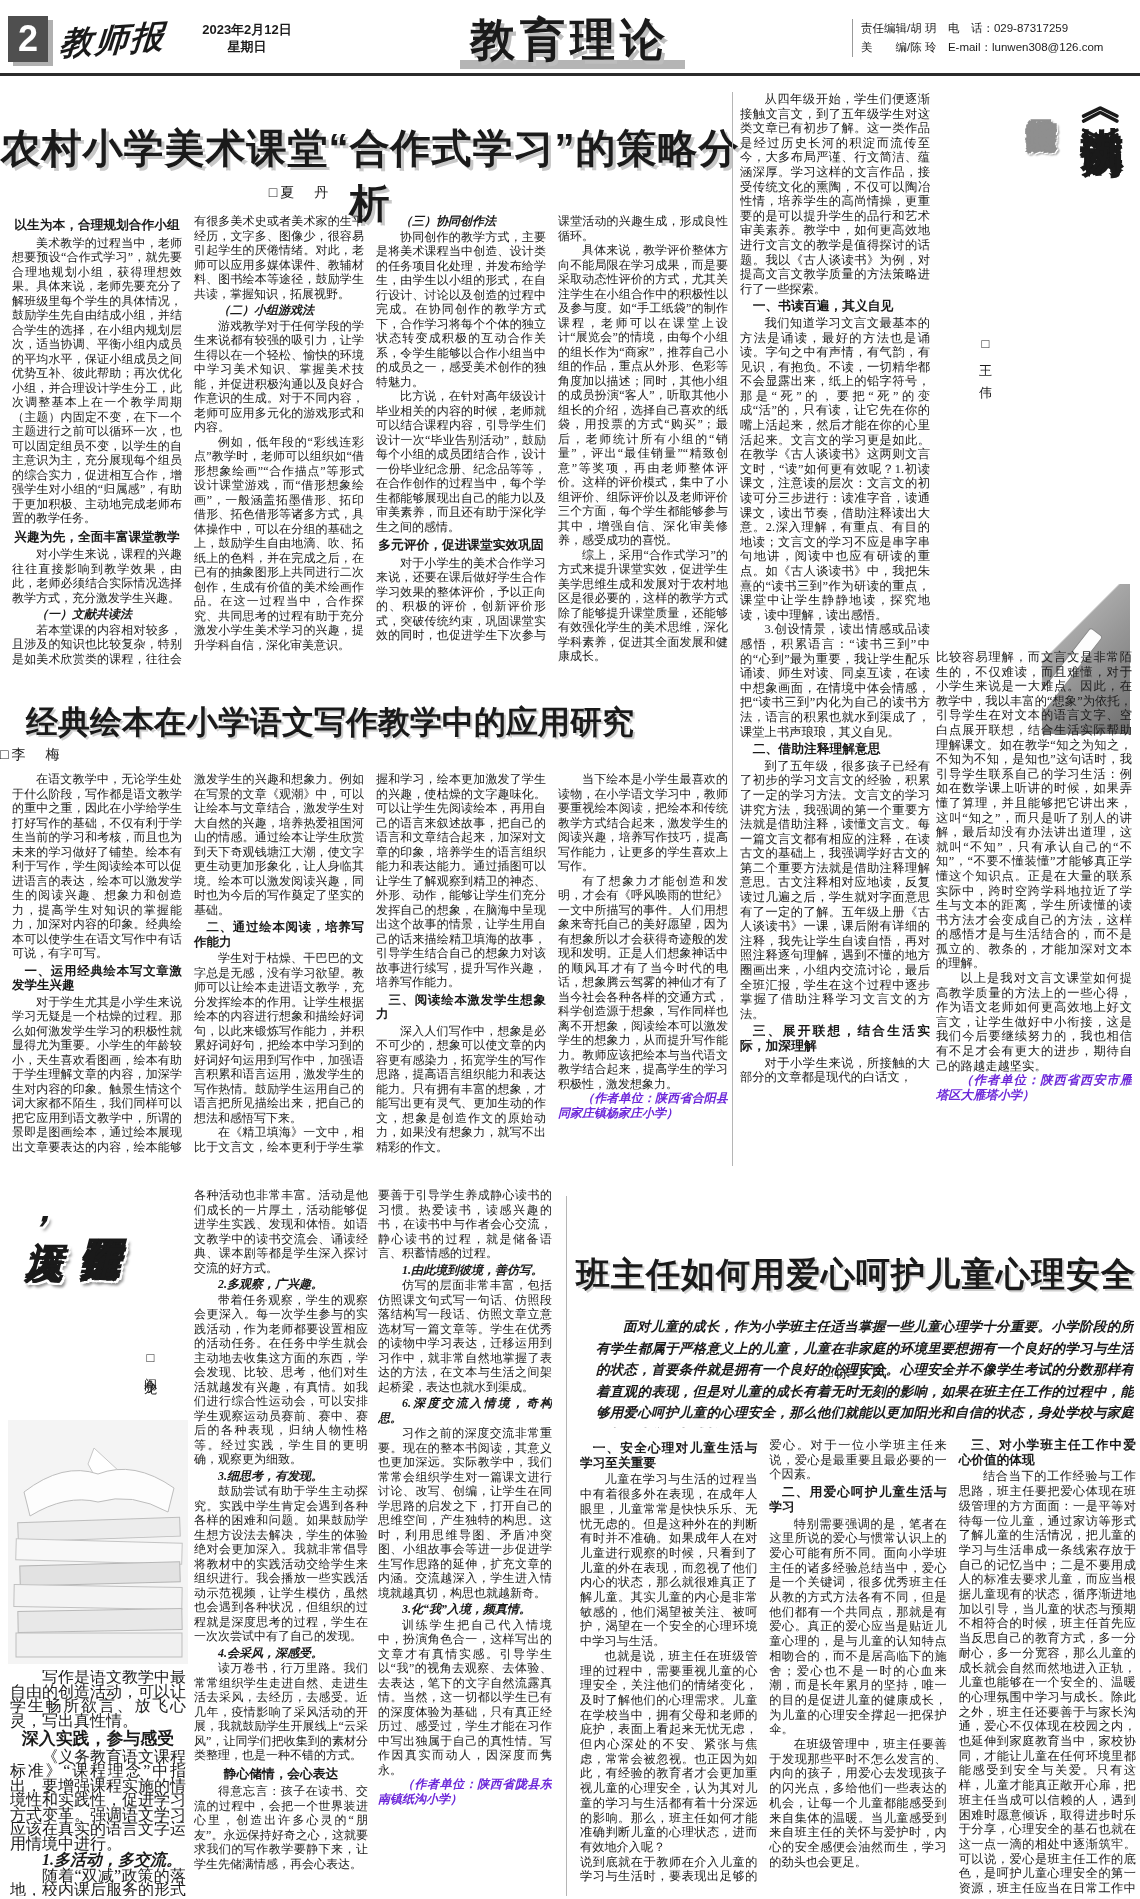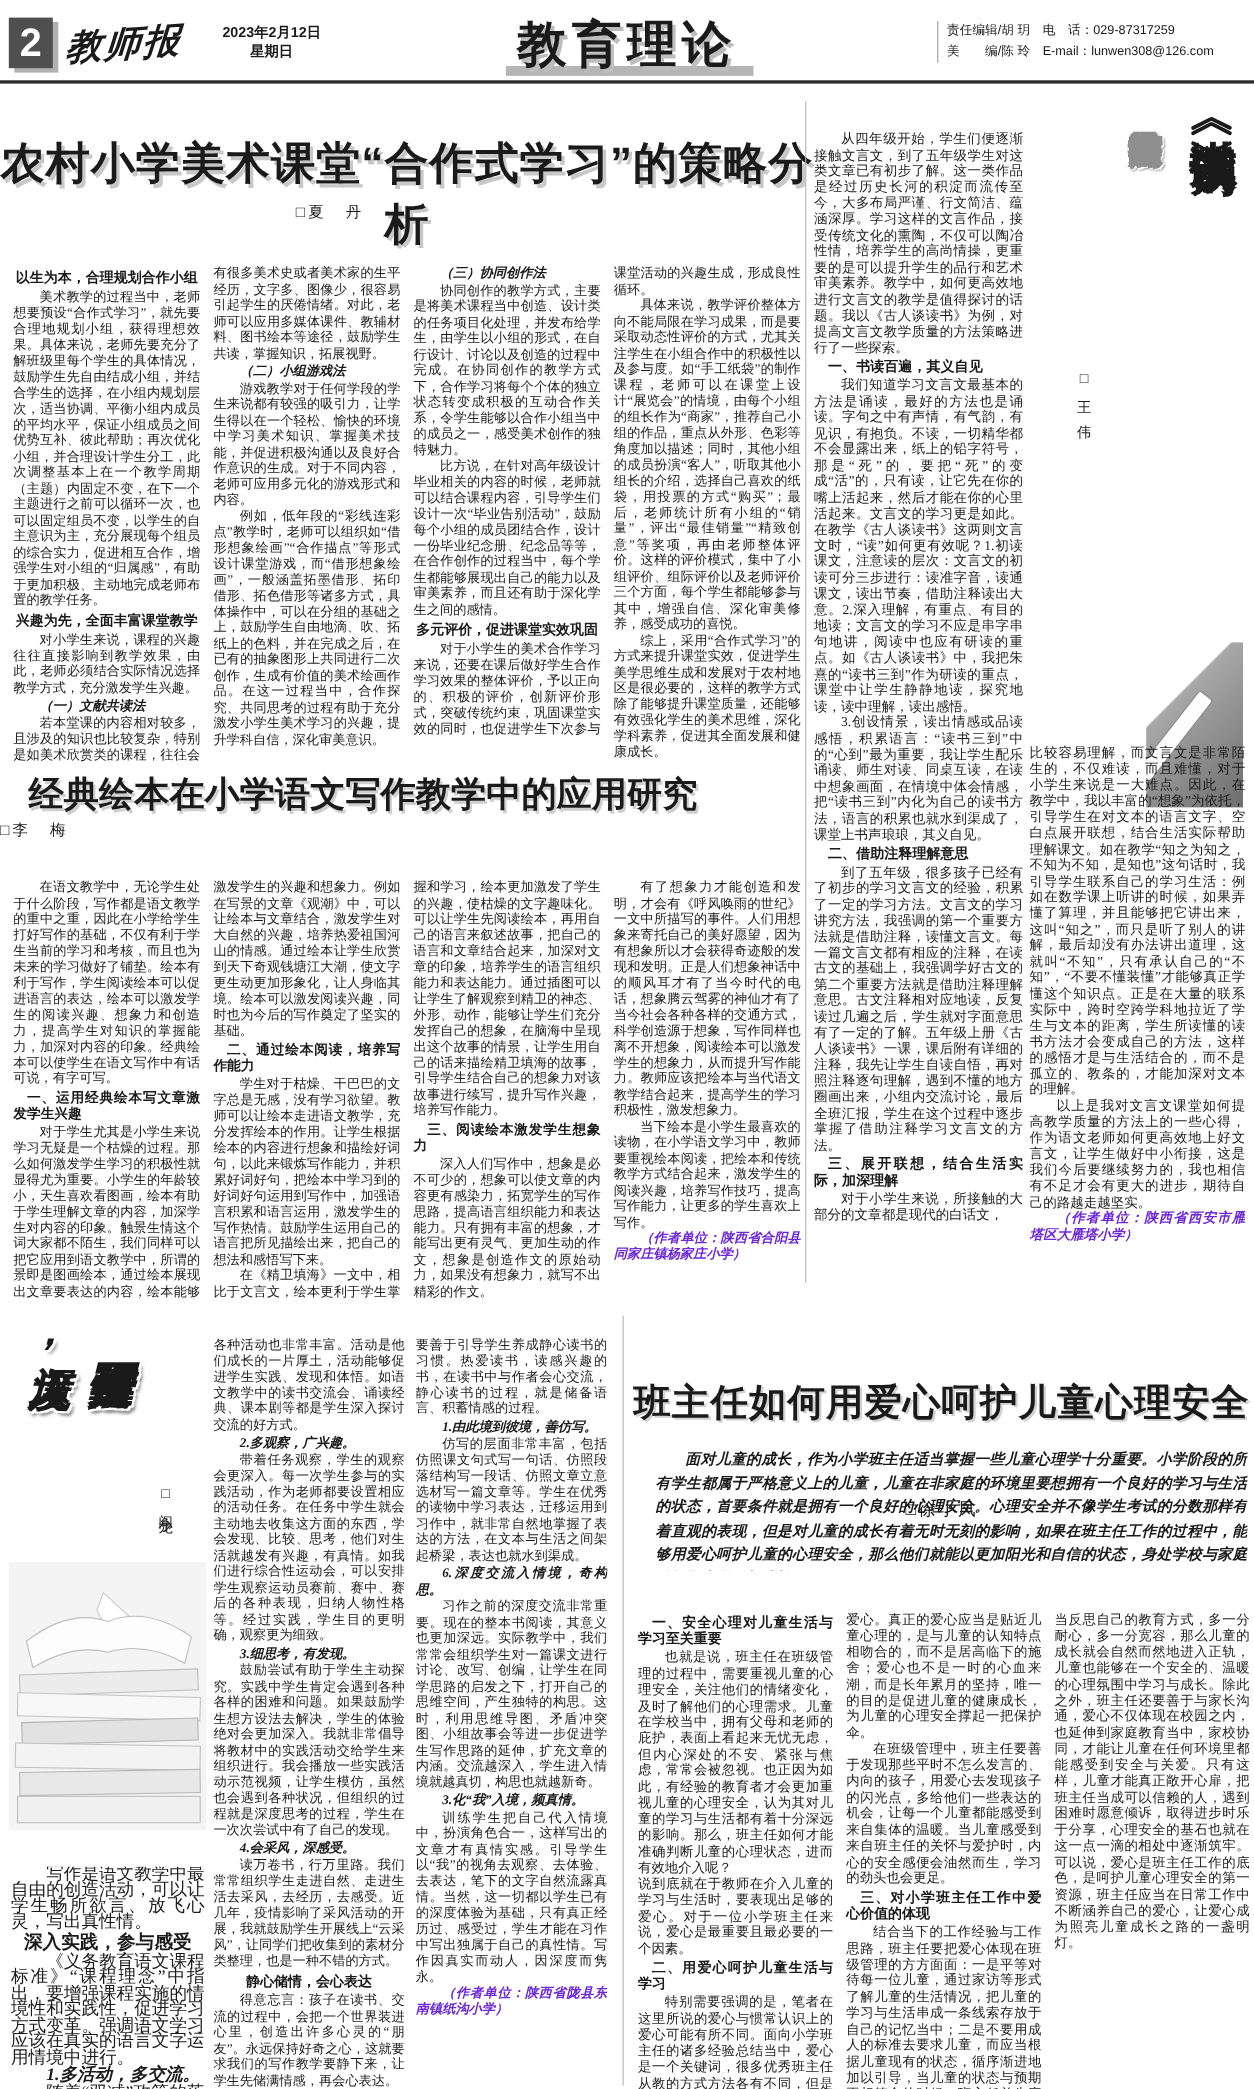--- a/index.html
+++ b/index.html
@@ -16,21 +16,21 @@
   .date-block{left:182px;top:21px;width:130px;text-align:center;font-weight:700;
               font-size:13px;line-height:17px;font-family:"Liberation Sans",sans-serif;}
   .section-title{left:420px;top:10px;width:300px;text-align:center;font-size:45px;
                  font-weight:900;letter-spacing:5px;font-family:Liberation Sans, sans-serif;
                  text-shadow:3px 4px 0 #bdbdbd;}
   .section-bar{left:460px;top:60px;width:225px;height:9px;background:#b5b5b5;}
   .editor-info{left:852px;top:19px;width:285px;font-size:11.5px;line-height:19px;
                font-family:"Liberation Sans",sans-serif;border-left:1px solid #999;padding-left:8px;}
   .header-rule{left:0;top:73px;width:1140px;height:3px;background:#2b2b2b;}
   
-  .colbox{position:absolute;overflow:hidden;text-align:justify;margin-top:27px;}
+  .colbox{position:absolute;overflow:hidden;text-align:justify;}
   .colbox p{margin:0;}
   .b-p{text-indent:2em;}
   .b-pc{text-indent:0;}
   .b-h{font-weight:900;text-align:center;text-indent:0;margin:4px 0 3px 0 !important;
        font-family:"Liberation Sans",sans-serif;font-size:1.06em;}
   .b-hn{font-weight:900;text-indent:1em;margin:3px 0 2px 0 !important;
         font-family:"Liberation Sans",sans-serif;font-size:1.04em;}
   .b-h2{font-weight:800;font-style:italic;text-indent:2em;margin:2px 0 1px 0 !important;}
   .b-attr{font-style:italic;font-weight:600;text-indent:2em;color:#6d28d9;}
   
@@ -126,22 +126,22 @@
   <div class="abs a2-byline">□李　梅</div>
   <div class="colbox a2-cols">
       <p class="b-p">在语文教学中，无论学生处于什么阶段，写作都是语文教学的重中之重，因此在小学给学生打好写作的基础，不仅有利于学生当前的学习和考核，而且也为未来的学习做好了铺垫。绘本有利于写作，学生阅读绘本可以促进语言的表达，绘本可以激发学生的阅读兴趣、想象力和创造力，提高学生对知识的掌握能力，加深对内容的印象。经典绘本可以使学生在语文写作中有话可说，有字可写。</p>
       <p class="b-hn">一、运用经典绘本写文章激发学生兴趣</p>
       <p class="b-p">对于学生尤其是小学生来说学习无疑是一个枯燥的过程。那么如何激发学生学习的积极性就显得尤为重要。小学生的年龄较小，天生喜欢看图画，绘本有助于学生理解文章的内容，加深学生对内容的印象。触景生情这个词大家都不陌生，我们同样可以把它应用到语文教学中，所谓的景即是图画绘本，通过绘本展现出文章要表达的内容，绘本能够激发学生的兴趣和想象力。例如在写景的文章《观潮》中，可以让绘本与文章结合，激发学生对大自然的兴趣，培养热爱祖国河山的情感。通过绘本让学生欣赏到天下奇观钱塘江大潮，使文字更生动更加形象化，让人身临其境。绘本可以激发阅读兴趣，同时也为今后的写作奠定了坚实的基础。</p>
       <p class="b-hn">二、通过绘本阅读，培养写作能力</p>
       <p class="b-p">学生对于枯燥、干巴巴的文字总是无感，没有学习欲望。教师可以让绘本走进语文教学，充分发挥绘本的作用。让学生根据绘本的内容进行想象和描绘好词句，以此来锻炼写作能力，并积累好词好句，把绘本中学习到的好词好句运用到写作中，加强语言积累和语言运用，激发学生的写作热情。鼓励学生运用自己的语言把所见描绘出来，把自己的想法和感悟写下来。</p>
       <p class="b-p">在《精卫填海》一文中，相比于文言文，绘本更利于学生掌握和学习，绘本更加激发了学生的兴趣，使枯燥的文字趣味化。可以让学生先阅读绘本，再用自己的语言来叙述故事，把自己的语言和文章结合起来，加深对文章的印象，培养学生的语言组织能力和表达能力。通过插图可以让学生了解观察到精卫的神态、外形、动作，能够让学生们充分发挥自己的想象，在脑海中呈现出这个故事的情景，让学生用自己的话来描绘精卫填海的故事，引导学生结合自己的想象力对该故事进行续写，提升写作兴趣，培养写作能力。</p>
       <p class="b-hn">三、阅读绘本激发学生想象力</p>
       <p class="b-p">深入人们写作中，想象是必不可少的，想象可以使文章的内容更有感染力，拓宽学生的写作思路，提高语言组织能力和表达能力。只有拥有丰富的想象，才能写出更有灵气、更加生动的作文，想象是创造作文的原始动力，如果没有想象力，就写不出精彩的作文。</p>
+      <p class="b-p">当下绘本是小学生最喜欢的读物，在小学语文学习中，教师要重视绘本阅读，把绘本和传统教学方式结合起来，激发学生的阅读兴趣，培养写作技巧，提高写作能力，让更多的学生喜欢上写作。</p>
       <p class="b-p">有了想象力才能创造和发明，才会有《呼风唤雨的世纪》一文中所描写的事件。人们用想象来寄托自己的美好愿望，因为有想象所以才会获得奇迹般的发现和发明。正是人们想象神话中的顺风耳才有了当今时代的电话，想象腾云驾雾的神仙才有了当今社会各种各样的交通方式，科学创造源于想象，写作同样也离不开想象，阅读绘本可以激发学生的想象力，从而提升写作能力。教师应该把绘本与当代语文教学结合起来，提高学生的学习积极性，激发想象力。</p>
-      <p class="b-p">当下绘本是小学生最喜欢的读物，在小学语文学习中，教师要重视绘本阅读，把绘本和传统教学方式结合起来，激发学生的阅读兴趣，培养写作技巧，提高写作能力，让更多的学生喜欢上写作。</p>
       <p class="b-attr">（作者单位：陕西省合阳县同家庄镇杨家庄小学）</p>
     </div>
 
   <div class="abs vr1"></div>
   <div class="colbox gu-colA">
       <p class="b-p">从四年级开始，学生们便逐渐接触文言文，到了五年级学生对这类文章已有初步了解。这一类作品是经过历史长河的积淀而流传至今，大多布局严谨、行文简洁、蕴涵深厚。学习这样的文言作品，接受传统文化的熏陶，不仅可以陶冶性情，培养学生的高尚情操，更重要的是可以提升学生的品行和艺术审美素养。教学中，如何更高效地进行文言文的教学是值得探讨的话题。我以《古人谈读书》为例，对提高文言文教学质量的方法策略进行了一些探索。</p>
       <p class="b-hn">一、书读百遍，其义自见</p>
       <p class="b-p">我们知道学习文言文最基本的方法是诵读，最好的方法也是诵读。字句之中有声情，有气韵，有见识，有抱负。不读，一切精华都不会显露出来，纸上的铅字符号，那是“死”的，要把“死”的变成“活”的，只有读，让它先在你的嘴上活起来，然后才能在你的心里活起来。文言文的学习更是如此。在教学《古人谈读书》这两则文言文时，“读”如何更有效呢？1.初读课文，注意读的层次：文言文的初读可分三步进行：读准字音，读通课文，读出节奏，借助注释读出大意。2.深入理解，有重点、有目的地读；文言文的学习不应是串字串句地讲，阅读中也应有研读的重点。如《古人谈读书》中，我把朱熹的“读书三到”作为研读的重点，课堂中让学生静静地读，探究地读，读中理解，读出感悟。</p>
       <p class="b-p">3.创设情景，读出情感或品读感悟，积累语言：“读书三到”中的“心到”最为重要，我让学生配乐诵读、师生对读、同桌互读，在读中想象画面，在情境中体会情感，把“读书三到”内化为自己的读书方法，语言的积累也就水到渠成了，课堂上书声琅琅，其义自见。</p>
       <p class="b-hn">二、借助注释理解意思</p>
@@ -207,20 +207,21 @@
       <p class="b-p">训练学生把自己代入情境中，扮演角色合一，这样写出的文章才有真情实感。引导学生以“我”的视角去观察、去体验、去表达，笔下的文字自然流露真情。当然，这一切都以学生已有的深度体验为基础，只有真正经历过、感受过，学生才能在习作中写出独属于自己的真性情。写作因真实而动人，因深度而隽永。</p>
       <p class="b-attr">（作者单位：陕西省陇县东南镇纸沟小学）</p>
     </div>
   <div class="abs vr2"></div>
 
   <h2 class="abs bz-head">班主任如何用爱心呵护儿童心理安全</h2>
   <div class="abs bz-byline">□徐小凤</div>
   <div class="abs bz-intro">面对儿童的成长，作为小学班主任适当掌握一些儿童心理学十分重要。小学阶段的所有学生都属于严格意义上的儿童，儿童在非家庭的环境里要想拥有一个良好的学习与生活的状态，首要条件就是拥有一个良好的心理安全。心理安全并不像学生考试的分数那样有着直观的表现，但是对儿童的成长有着无时无刻的影响，如果在班主任工作的过程中，能够用爱心呵护儿童的心理安全，那么他们就能以更加阳光和自信的状态，身处学校与家庭的怀抱中学习与成长。</div>
   <div class="colbox bz-cols">
       <p class="b-hn">一、安全心理对儿童生活与学习至关重要</p>
+      <p class="b-p">儿童在学习与生活的过程当中有着很多外在表现，在成年人眼里，儿童常常是快快乐乐、无忧无虑的。但是这种外在的判断有时并不准确。如果成年人在对儿童进行观察的时候，只看到了儿童的外在表现，而忽视了他们内心的状态，那么就很难真正了解儿童。其实儿童的内心是非常敏感的，他们渴望被关注、被呵护，渴望在一个安全的心理环境中学习与生活。</p>
       <p class="b-p">也就是说，班主任在班级管理的过程中，需要重视儿童的心理安全，关注他们的情绪变化，及时了解他们的心理需求。儿童在学校当中，拥有父母和老师的庇护，表面上看起来无忧无虑，但内心深处的不安、紧张与焦虑，常常会被忽视。也正因为如此，有经验的教育者才会更加重视儿童的心理安全，认为其对儿童的学习与生活都有着十分深远的影响。那么，班主任如何才能准确判断儿童的心理状态，进而有效地介入呢？</p>
       <p class="b-pc">说到底就在于教师在介入儿童的学习与生活时，要表现出足够的爱心。对于一位小学班主任来说，爱心是最重要且最必要的一个因素。</p>
       <p class="b-hn">二、用爱心呵护儿童生活与学习</p>
       <p class="b-p">特别需要强调的是，笔者在这里所说的爱心与惯常认识上的爱心可能有所不同。面向小学班主任的诸多经验总结当中，爱心是一个关键词，很多优秀班主任从教的方式方法各有不同，但是他们都有一个共同点，那就是有爱心。真正的爱心应当是贴近儿童心理的，是与儿童的认知特点相吻合的，而不是居高临下的施舍；爱心也不是一时的心血来潮，而是长年累月的坚持，唯一的目的是促进儿童的健康成长，为儿童的心理安全撑起一把保护伞。</p>
       <p class="b-p">在班级管理中，班主任要善于发现那些平时不怎么发言的、内向的孩子，用爱心去发现孩子的闪光点，多给他们一些表达的机会，让每一个儿童都能感受到来自集体的温暖。当儿童感受到来自班主任的关怀与爱护时，内心的安全感便会油然而生，学习的劲头也会更足。</p>
       <p class="b-hn">三、对小学班主任工作中爱心价值的体现</p>
       <p class="b-p">结合当下的工作经验与工作思路，班主任要把爱心体现在班级管理的方方面面：一是平等对待每一位儿童，通过家访等形式了解儿童的生活情况，把儿童的学习与生活串成一条线索存放于自己的记忆当中；二是不要用成人的标准去要求儿童，而应当根据儿童现有的状态，循序渐进地加以引导，当儿童的状态与预期不相符合的时候，班主任首先应当反思自己的教育方式，多一分耐心，多一分宽容，那么儿童的成长就会自然而然地进入正轨，儿童也能够在一个安全的、温暖的心理氛围中学习与成长。除此之外，班主任还要善于与家长沟通，爱心不仅体现在校园之内，也延伸到家庭教育当中，家校协同，才能让儿童在任何环境里都能感受到安全与关爱。只有这样，儿童才能真正敞开心扉，把班主任当成可以信赖的人，遇到困难时愿意倾诉，取得进步时乐于分享，心理安全的基石也就在这一点一滴的相处中逐渐筑牢。可以说，爱心是班主任工作的底色，是呵护儿童心理安全的第一资源，班主任应当在日常工作中不断涵养自己的爱心，让爱心成为照亮儿童成长之路的一盏明灯。</p>
     </div>
 
 </div>

